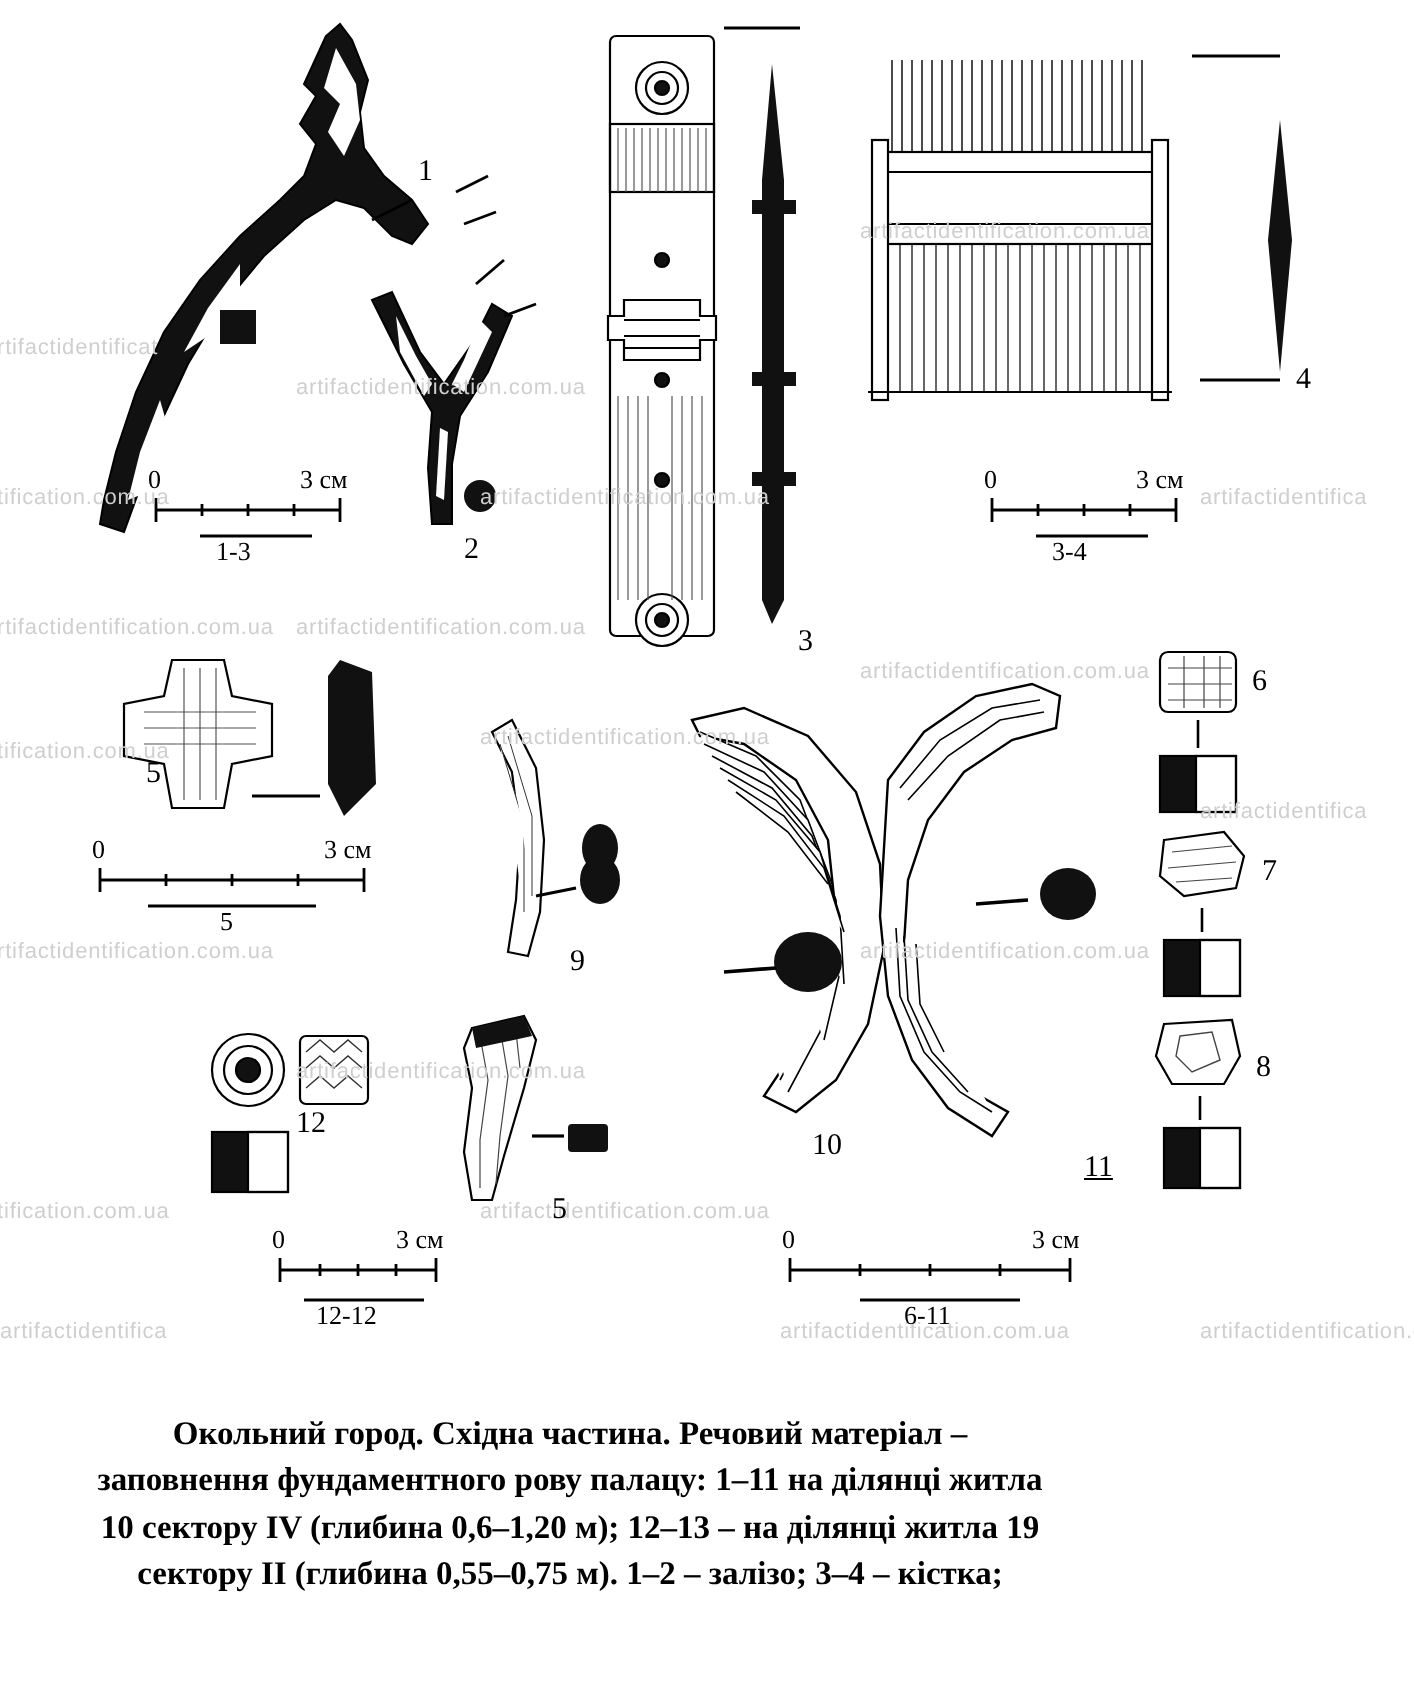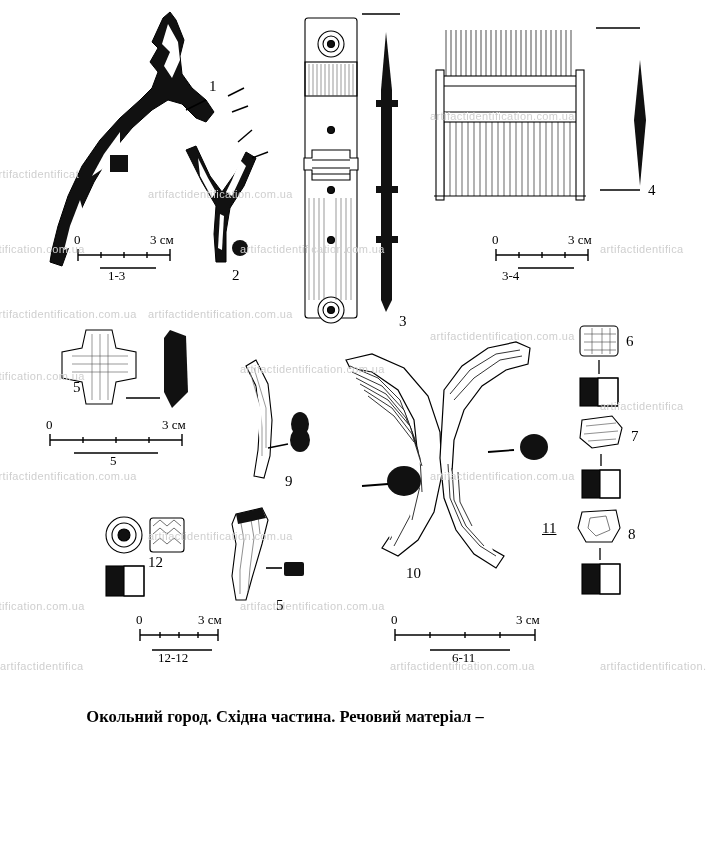--- a/index.html
+++ b/index.html
@@ -401,41 +401,44 @@
   <div class="num" style="left:209px; top:78px;">1</div>
   <div class="num" style="left:232px; top:267px;">2</div>
   <div class="num" style="left:399px; top:313px;">3</div>
   <div class="num" style="left:648px; top:182px;">4</div>
   <div class="num" style="left:73px; top:379px;">5</div>
   <div class="num" style="left:626px; top:333px;">6</div>
   <div class="num" style="left:631px; top:428px;">7</div>
   <div class="num" style="left:628px; top:526px;">8</div>
   <div class="num" style="left:285px; top:473px;">9</div>
   <div class="num" style="left:406px; top:565px;">10</div>
-  <div class="num" style="left:542px; top:520px;text-decoration:underline;">11</div>
+  <div class="num" style="left:542px; top:576px;text-decoration:underline;">11</div>
   <div class="num" style="left:148px; top:554px;">12</div>
   <div class="num" style="left:276px; top:597px;">5</div>
 
   <div class="scale-label" style="left:74px; top:232px;">0</div>
   <div class="scale-label" style="left:150px; top:232px;">3 см</div>
   <div class="scale-label" style="left:108px; top:268px;">1-3</div>
 
   <div class="scale-label" style="left:492px; top:232px;">0</div>
   <div class="scale-label" style="left:568px; top:232px;">3 см</div>
-  <div class="scale-label" style="left:502px; top:268px;">3-4</div>
+  <div class="scale-label" style="left:526px; top:268px;">3-4</div>
 
   <div class="scale-label" style="left:46px; top:417px;">0</div>
   <div class="scale-label" style="left:162px; top:417px;">3 см</div>
   <div class="scale-label" style="left:110px; top:453px;">5</div>
 
   <div class="scale-label" style="left:136px; top:612px;">0</div>
   <div class="scale-label" style="left:198px; top:612px;">3 см</div>
   <div class="scale-label" style="left:158px; top:650px;">12-12</div>
 
   <div class="scale-label" style="left:391px; top:612px;">0</div>
   <div class="scale-label" style="left:516px; top:612px;">3 см</div>
   <div class="scale-label" style="left:452px; top:650px;">6-11</div>
 
   <div class="caption">
     <div>Окольний город. Східна частина. Речовий матеріал –</div>
+    <div>заповнення фундаментного рову палацу: 1–11 на ділянці житла</div>
+    <div>10 сектору IV (глибина 0,6–1,20 м); 12–13 – на ділянці житла 19</div>
+    <div>сектору II (глибина 0,55–0,75 м). 1–2 – залізо; 3–4 – кістка;</div>
   </div>
 
 </div>
 
 </body></html>

